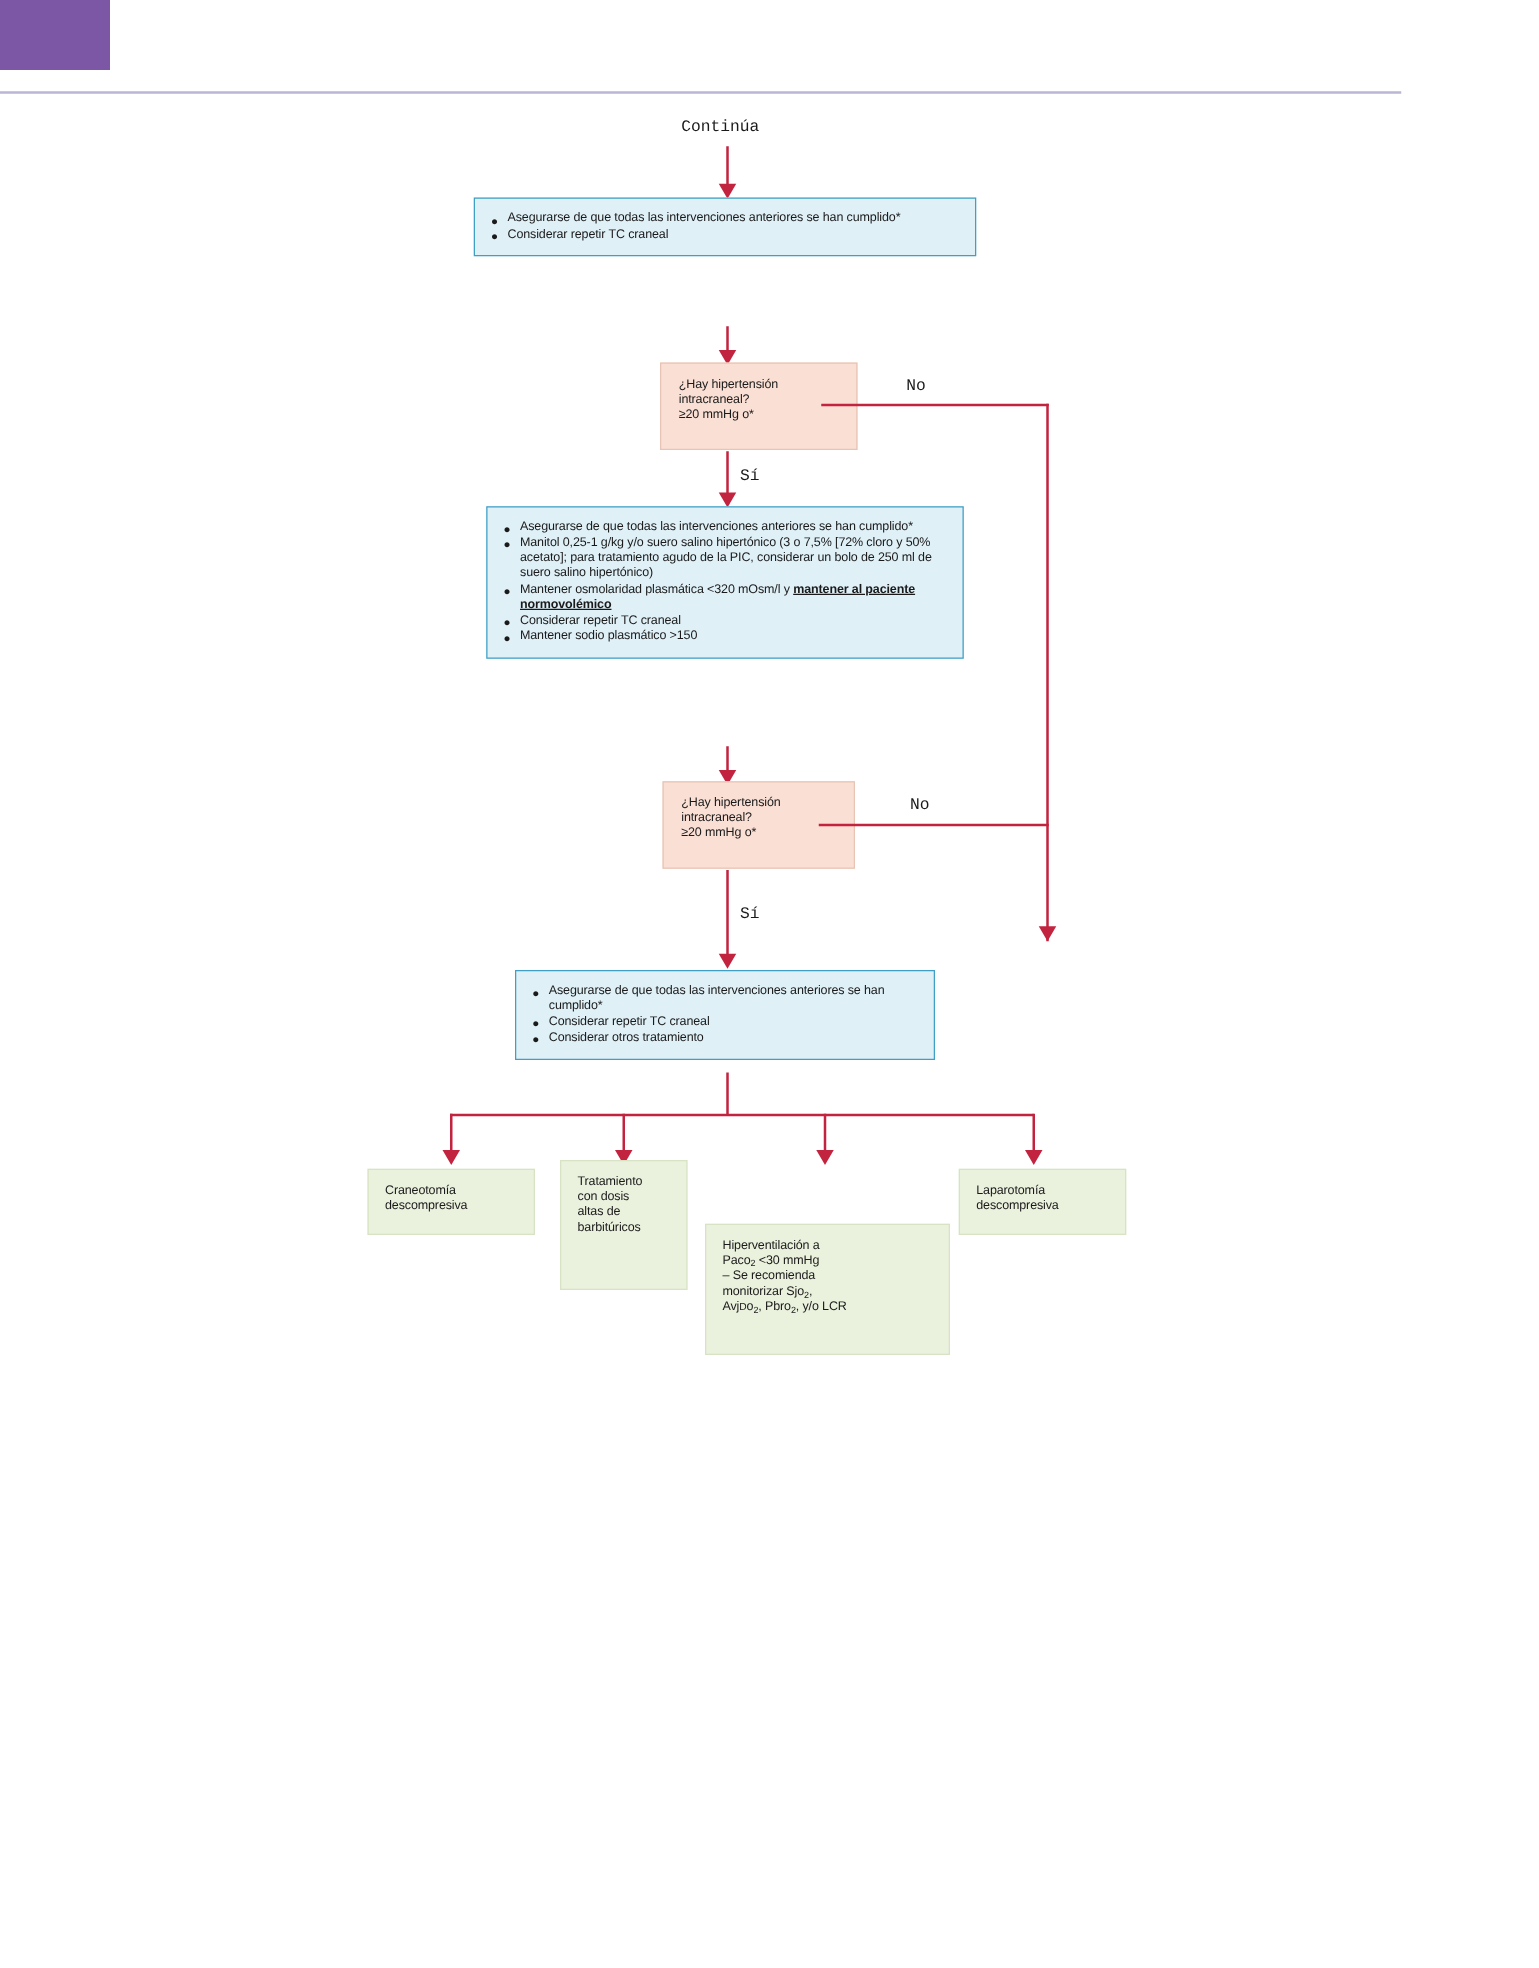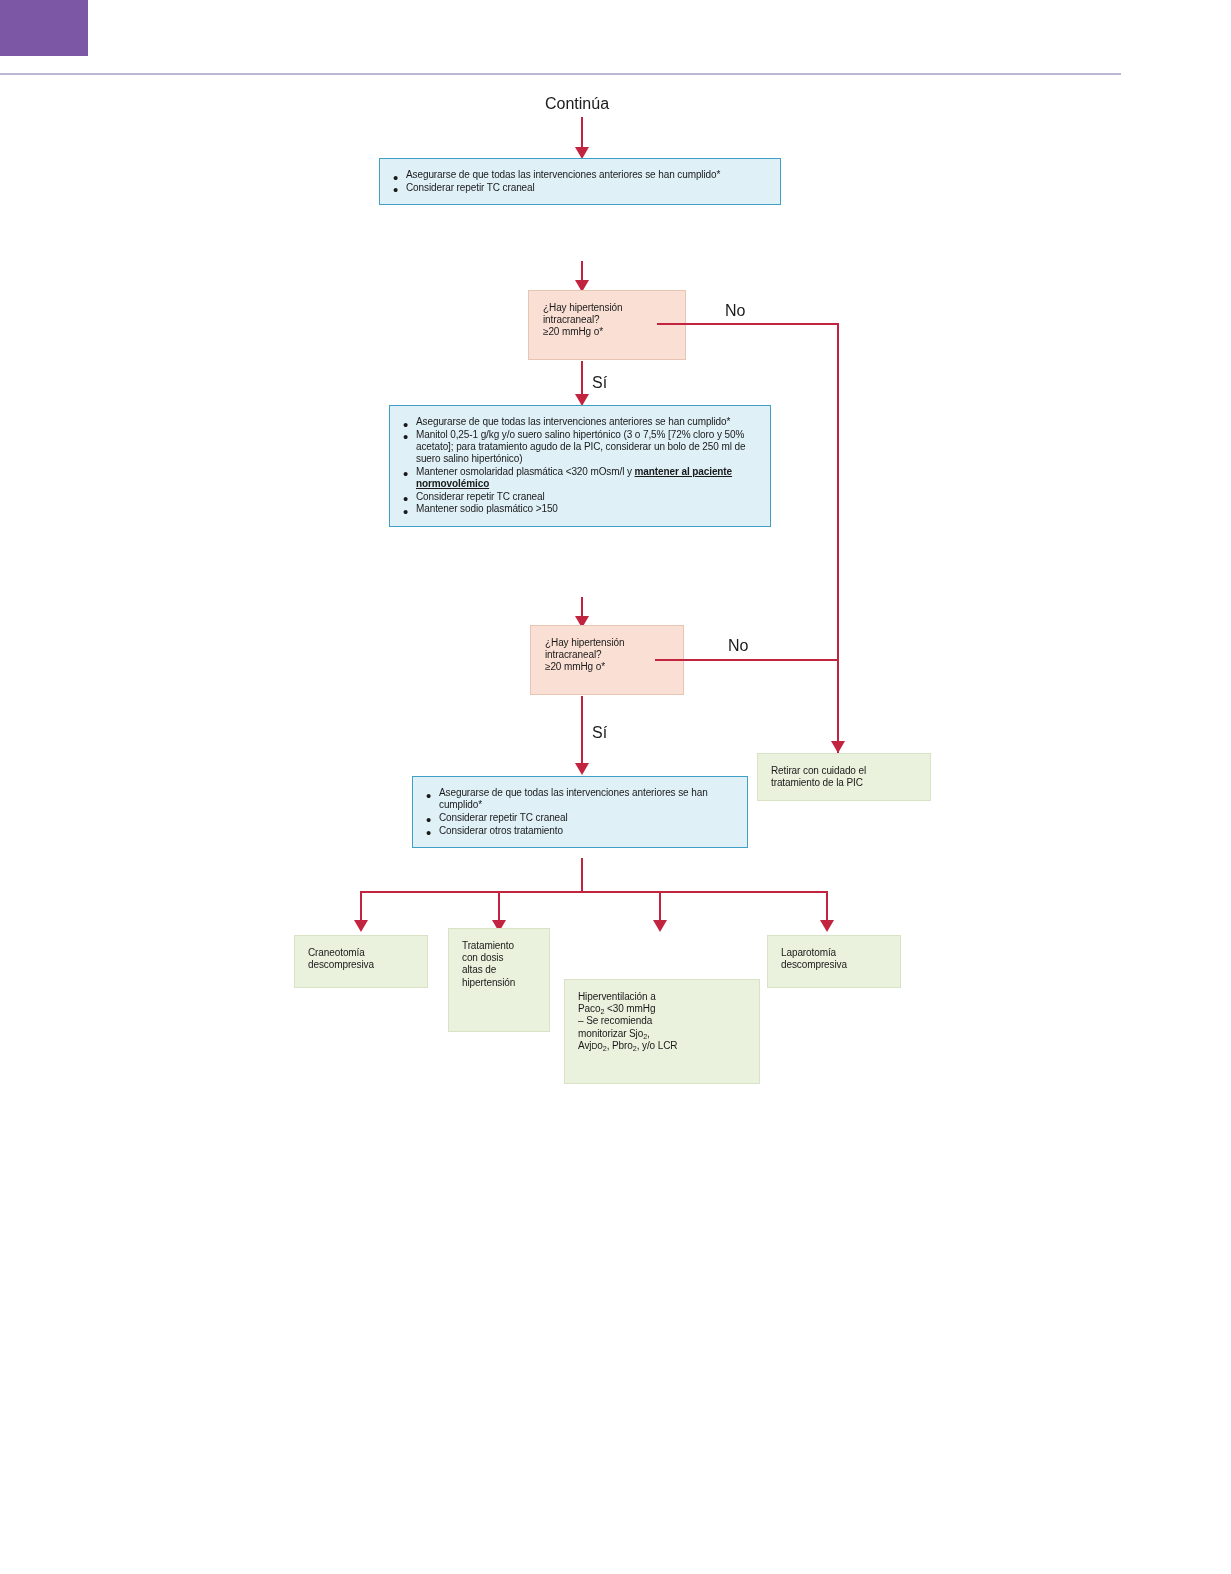--- a/index.html
+++ b/index.html
@@ -90,23 +90,24 @@
     position: relative;
     top: 0.28em;
   }
   .smallcaps {
     font-size: 0.82em;
   }
 
   
   .label {
     position: absolute;
-    font-size: 16px;
+    font-size: 13px;
     line-height: 1.2;
     white-space: nowrap;
+    font-family: Liberation Mono, monospace;
   }
 
   
   .conn-v, .conn-h {
     position: absolute;
     background: #c2233f;
   }
   .conn-v { width: 2px; }
   .conn-h { height: 2px; }
   .arrow-down {
@@ -172,24 +173,20 @@
   <div class="node node-pink" style="left:502px; top:625px; width:154px; height:70px;">
     <div>¿Hay hipertensión</div>
     <div>intracraneal?</div>
     <div>≥20 mmHg o*</div>
   </div>
 
   <div class="label" style="left:728px; top:636px;">No</div>
   <div class="conn-h" style="left:655px; top:659px; width:184px;"></div>
   <div class="arrow-down" style="left:831px; top:741px;"></div>
 
-  <div class="node node-green" style="left:757px; top:753px; width:174px; height:48px;">
-    <div>Retirar con cuidado el</div>
-    <div>tratamiento de la PIC</div>
-  </div>
 
   <div class="label" style="left:592px; top:723px;">Sí</div>
   <div class="conn-v" style="left:581px; top:696px; height:70px;"></div>
   <div class="arrow-down" style="left:575px; top:763px;"></div>
 
   <div class="node node-blue" style="left:412px; top:776px; width:336px;">
     <ul class="bullets">
       <li><span>Asegurarse de que todas las intervenciones anteriores se han cumplido*</span></li>
       <li><span>Considerar repetir TC craneal</span></li>
       <li><span>Considerar otros tratamiento</span></li>
@@ -213,21 +210,21 @@
 
   <div class="node node-green" style="left:294px; top:935px; width:134px; height:53px;">
     <div>Craneotomía</div>
     <div>descompresiva</div>
   </div>
 
   <div class="node node-green" style="left:448px; top:928px; width:102px; height:104px;">
     <div>Tratamiento</div>
     <div>con dosis</div>
     <div>altas de</div>
-    <div>hipertensión</div>
+    <div>barbitúricos</div>
   </div>
 
   <div class="node node-green" style="left:564px; top:931px; width:196px; height:105px;margin-top:48px;">
     <div>Hiperventilación a</div>
     <div>Paco<sub>2</sub> &lt;30 mmHg</div>
     <div>– Se recomienda</div>
     <div>monitorizar Sjo<sub>2</sub>,</div>
     <div>Avj<span class="smallcaps">D</span>o<sub>2</sub>, Pbro<sub>2</sub>, y/o LCR</div>
   </div>
 

